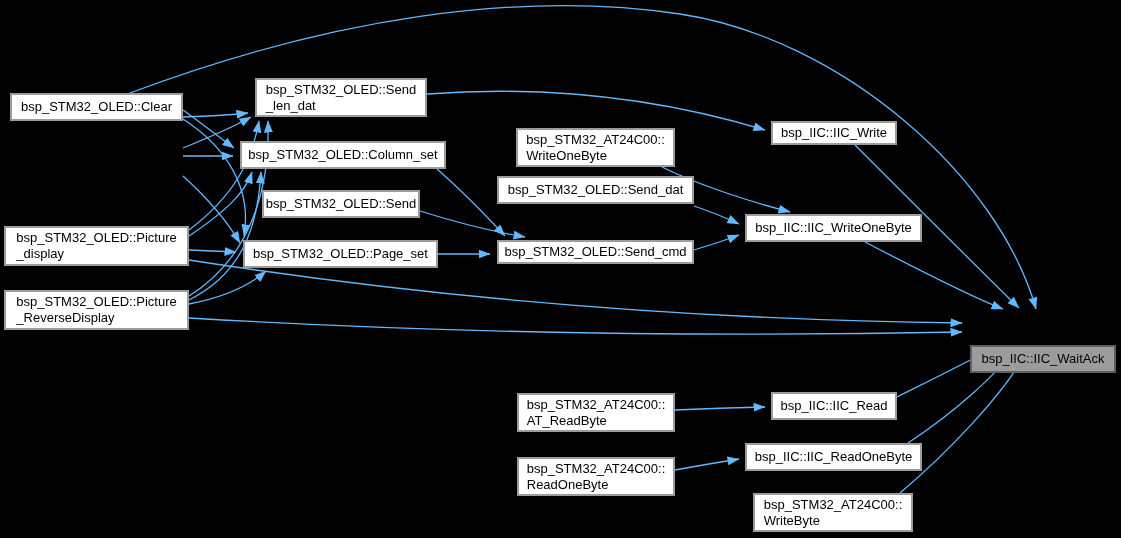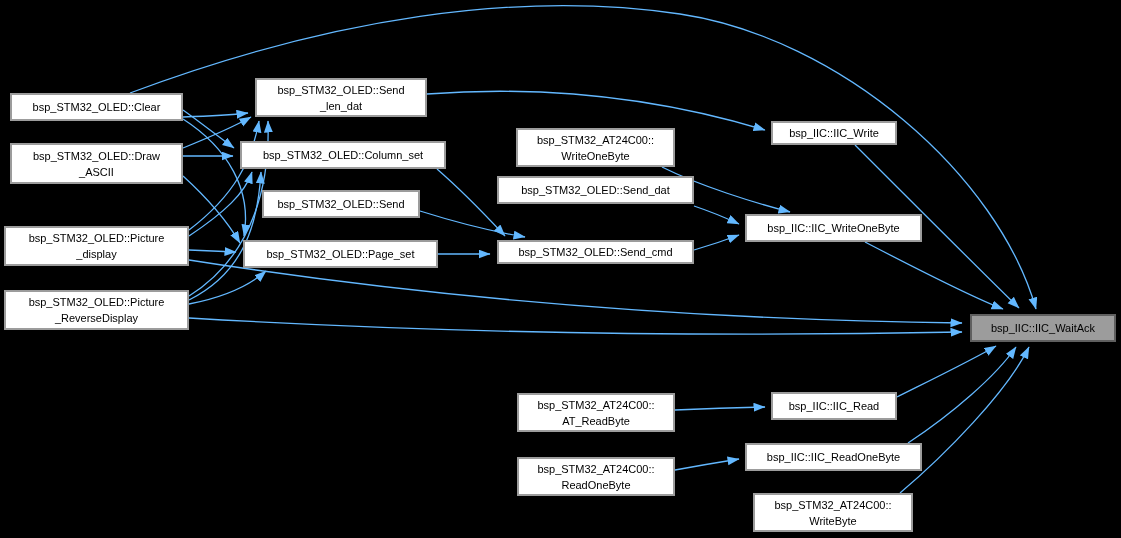--- a/index.html
+++ b/index.html
@@ -5,24 +5,24 @@
   html,body{margin:0;padding:0;background:#000;}
   #canvas{
     position:relative;width:1121px;height:538px;background:#000;
     font-family:"Liberation Sans","DejaVu Sans",sans-serif;overflow:hidden;
   }
   #edge-layer{position:absolute;left:0;top:0;width:1121px;height:538px;}
   .node{
     position:absolute;box-sizing:border-box;
     background:#ffffff;border:2px solid #9c9c9c;color:#000;
     display:flex;align-items:center;justify-content:center;
-    text-align:center;white-space:pre-line;
-    font-size:11px;line-height:16px;cursor:pointer;
+    text-align:left;white-space:pre-line;
+    font-size:13px;line-height:16px;cursor:pointer;
   }
-  .node.focus{background:#9c9c9c;border-color:#5f5f5f;}
+  .node.focus{background:#9c9c9c;border-color:#5f5f5f;margin-top:31px;}
   .edge{fill:none;stroke:#63B8FF;stroke-width:1.3px;}
 </style>
 </head>
 <body>
 
 <div id="canvas">
 
   <svg id="edge-layer" width="1121" height="538" viewBox="0 0 1121 538">
     <defs>
       <marker id="ah" markerUnits="userSpaceOnUse" markerWidth="13" markerHeight="10" refX="11.5" refY="4.5" orient="auto">
@@ -55,22 +55,20 @@
     <path class="edge" marker-end="url(#ah)" d="M865,242 C915,268 974,298 1003,309"></path>
     <path class="edge" marker-end="url(#ah)" d="M675,410 Q720,408 765,407"></path>
     <path class="edge" marker-end="url(#ah)" d="M675,470 Q708,464 739,459"></path>
     <path class="edge" marker-end="url(#ah)" d="M897,397 C935,378 974,359 996,346"></path>
     <path class="edge" marker-end="url(#ah)" d="M908,443 C952,414 996,376 1016,347"></path>
     <path class="edge" marker-end="url(#ah)" d="M900,493 C945,455 1007,392 1029,347"></path>
   </svg>
 
   <div class="node" style="left:10px;top:93px;width:173px;height:28px">bsp_STM32_OLED::Clear</div>
 
-  <div class="node" style="left:10px;top:143px;width:173px;height:41px">bsp_STM32_OLED::Draw
-_ASCII</div>
 
   <div class="node" style="left:4px;top:226px;width:185px;height:40px">bsp_STM32_OLED::Picture
 _display</div>
 
   <div class="node" style="left:4px;top:290px;width:185px;height:40px">bsp_STM32_OLED::Picture
 _ReverseDisplay</div>
 
   <div class="node" style="left:255px;top:78px;width:172px;height:39px">bsp_STM32_OLED::Send
 _len_dat</div>
 

